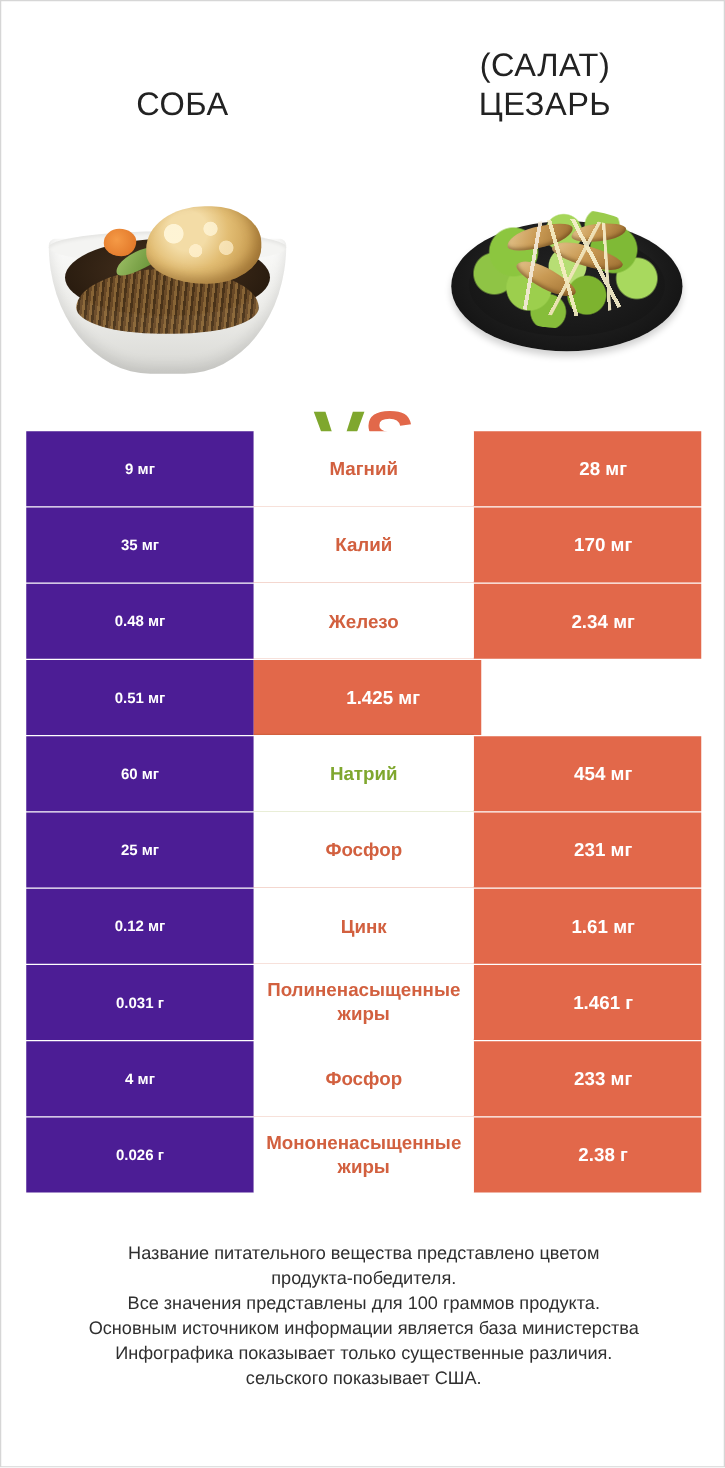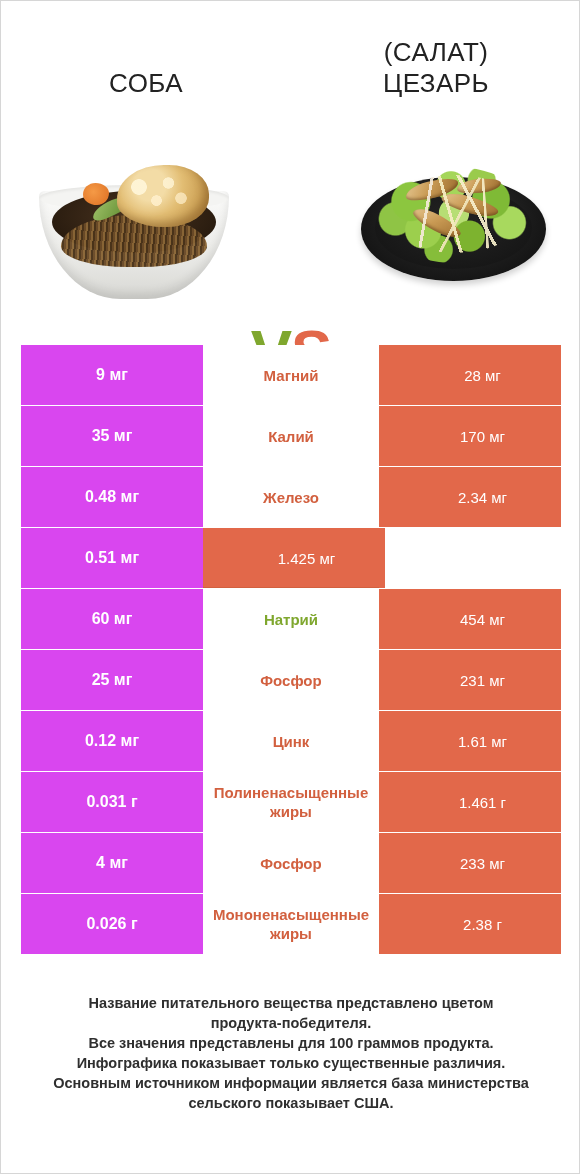--- a/index.html
+++ b/index.html
@@ -167,31 +167,31 @@
     flex-direction:row;
     align-items:stretch;
   }
   .cell{
     display:flex;align-items:center;justify-content:center;
     text-align:center;
     box-sizing:border-box;
   }
   .cell.left{
     flex:0 0 182px;
-    background:#d946ef;
+    background:#4c1d95;
     color:#ffffff;
-    font-size:16px;
+    font-size:12px;
     font-weight:700;
   }
   .cell.right{
     flex:0 0 182px;
     background:#E2684A;
     color:#ffffff;
     font-size:15px;
-    font-weight:400;
+    font-weight:700;
     padding-left:25px;
   }
   .cell.mid{
     flex:1 1 auto;
     background:#ffffff;
     font-size:15px;
     font-weight:700;
     line-height:19px;
     overflow:hidden;
     white-space:nowrap;
@@ -215,21 +215,21 @@
   .sep-green{background:#8CA82F;}
 
   
   .footer{
     position:absolute;left:20px;top:992px;width:540px;
     text-align:center;
     color:#2f2f2f;
     font-size:14.5px;
     line-height:20px;
   }
-  .footer div{white-space:nowrap;font-weight:bold;}
+  .footer div{white-space:nowrap;}
 </style>
 </head>
 <body>
 
 <div class="page">
 
   <div class="header">
     <div class="head-cell left">СОБА</div>
     <div class="head-cell right">
       <div>(САЛАТ)</div>
@@ -350,18 +350,18 @@
           <span class="win-orange">Мононенасыщенные жиры</span>
         </div>
         <div class="cell right">2.38 г</div>
       </div>
     </div>
 
   <div class="footer">
     <div>Название питательного вещества представлено цветом</div>
     <div>продукта-победителя.</div>
     <div>Все значения представлены для 100 граммов продукта.</div>
+    <div>Основным источником информации является база министерства</div>
     <div>Инфографика показывает только существенные различия.</div>
-    <div>Основным источником информации является база министерства</div>
     <div>сельского показывает США.</div>
   </div>
 
 </div>
 
 </body></html>

